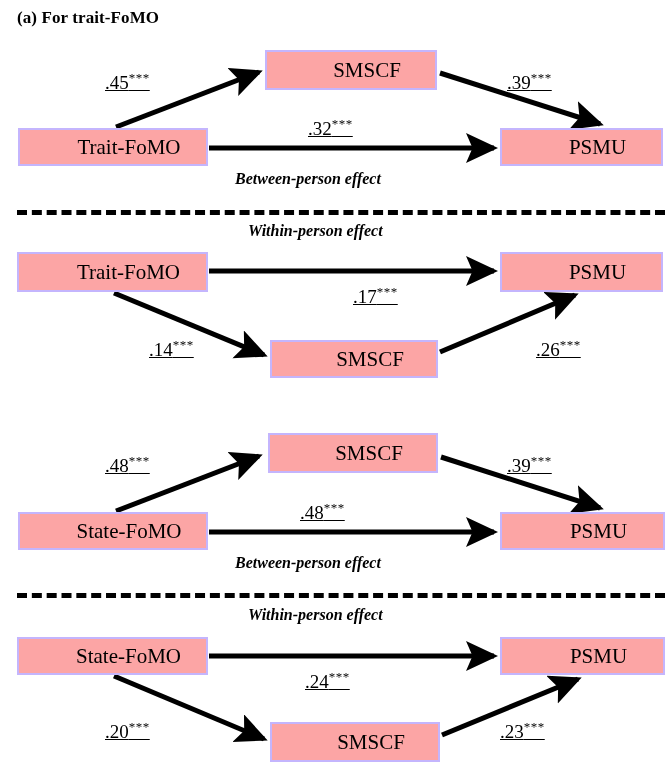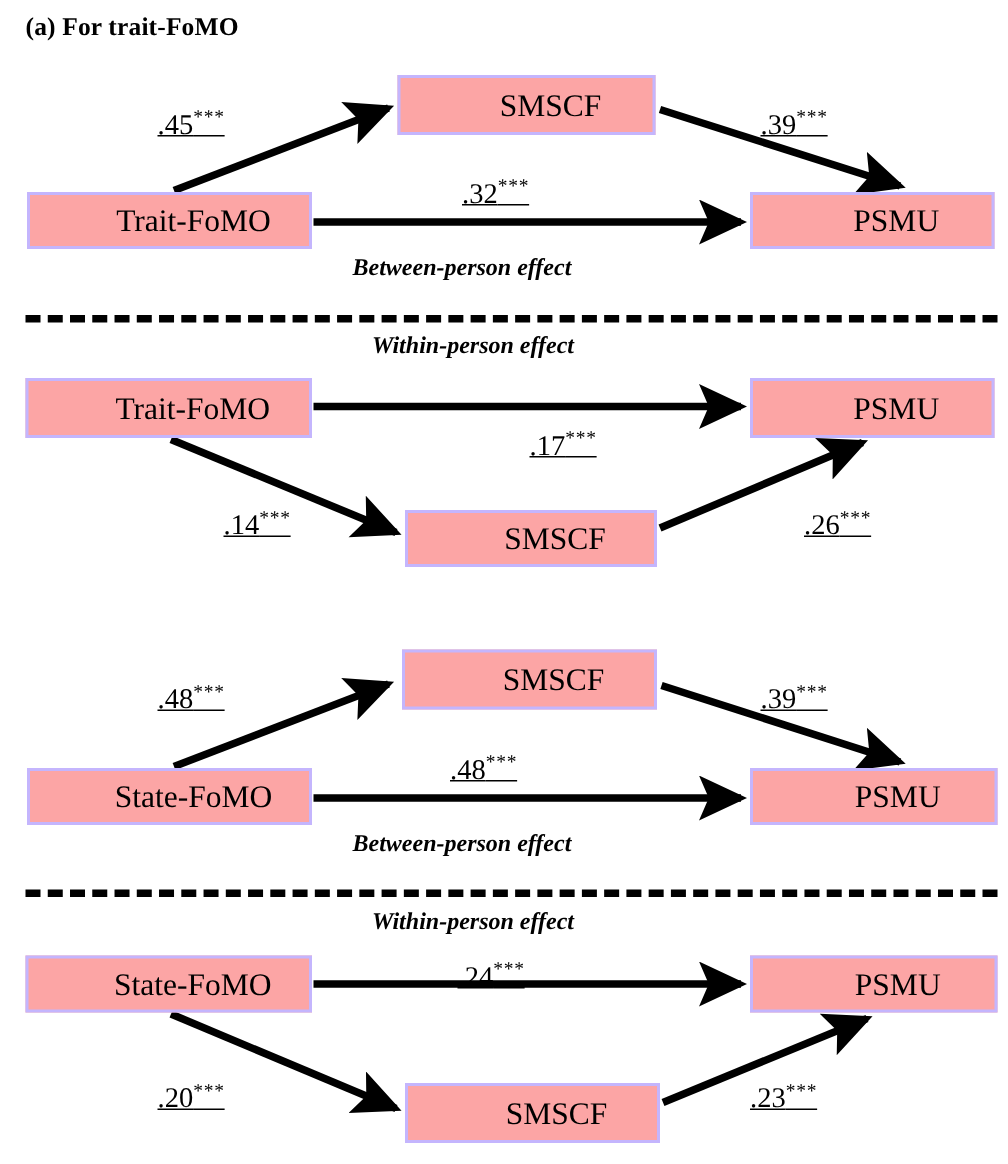--- a/index.html
+++ b/index.html
@@ -144,17 +144,17 @@
   <div class="effect-label" style="left:235px; top:554px;">Between-person effect</div>
 
   <div class="divider" style="left:17px; top:593px; width:648px;"></div>
 
   <div class="effect-label" style="left:248px; top:606px;">Within-person effect</div>
 
   <div class="node-box" style="left:17px; top:637px; width:191px; height:38px;">State-FoMO</div>
   <div class="node-box" style="left:270px; top:722px; width:170px; height:40px;">SMSCF</div>
   <div class="node-box" style="left:500px; top:637px; width:165px; height:38px;">PSMU</div>
 
-  <div class="coef" style="left:305px; top:638px;"><span>.24</span><sup>***</sup></div>
+  <div class="coef" style="left:305px; top:669px;"><span>.24</span><sup>***</sup></div>
   <div class="coef" style="left:105px; top:719px;"><span>.20</span><sup>***</sup></div>
   <div class="coef" style="left:500px; top:719px;"><span>.23</span><sup>***</sup></div>
 
 </div>
 
 </body></html>

